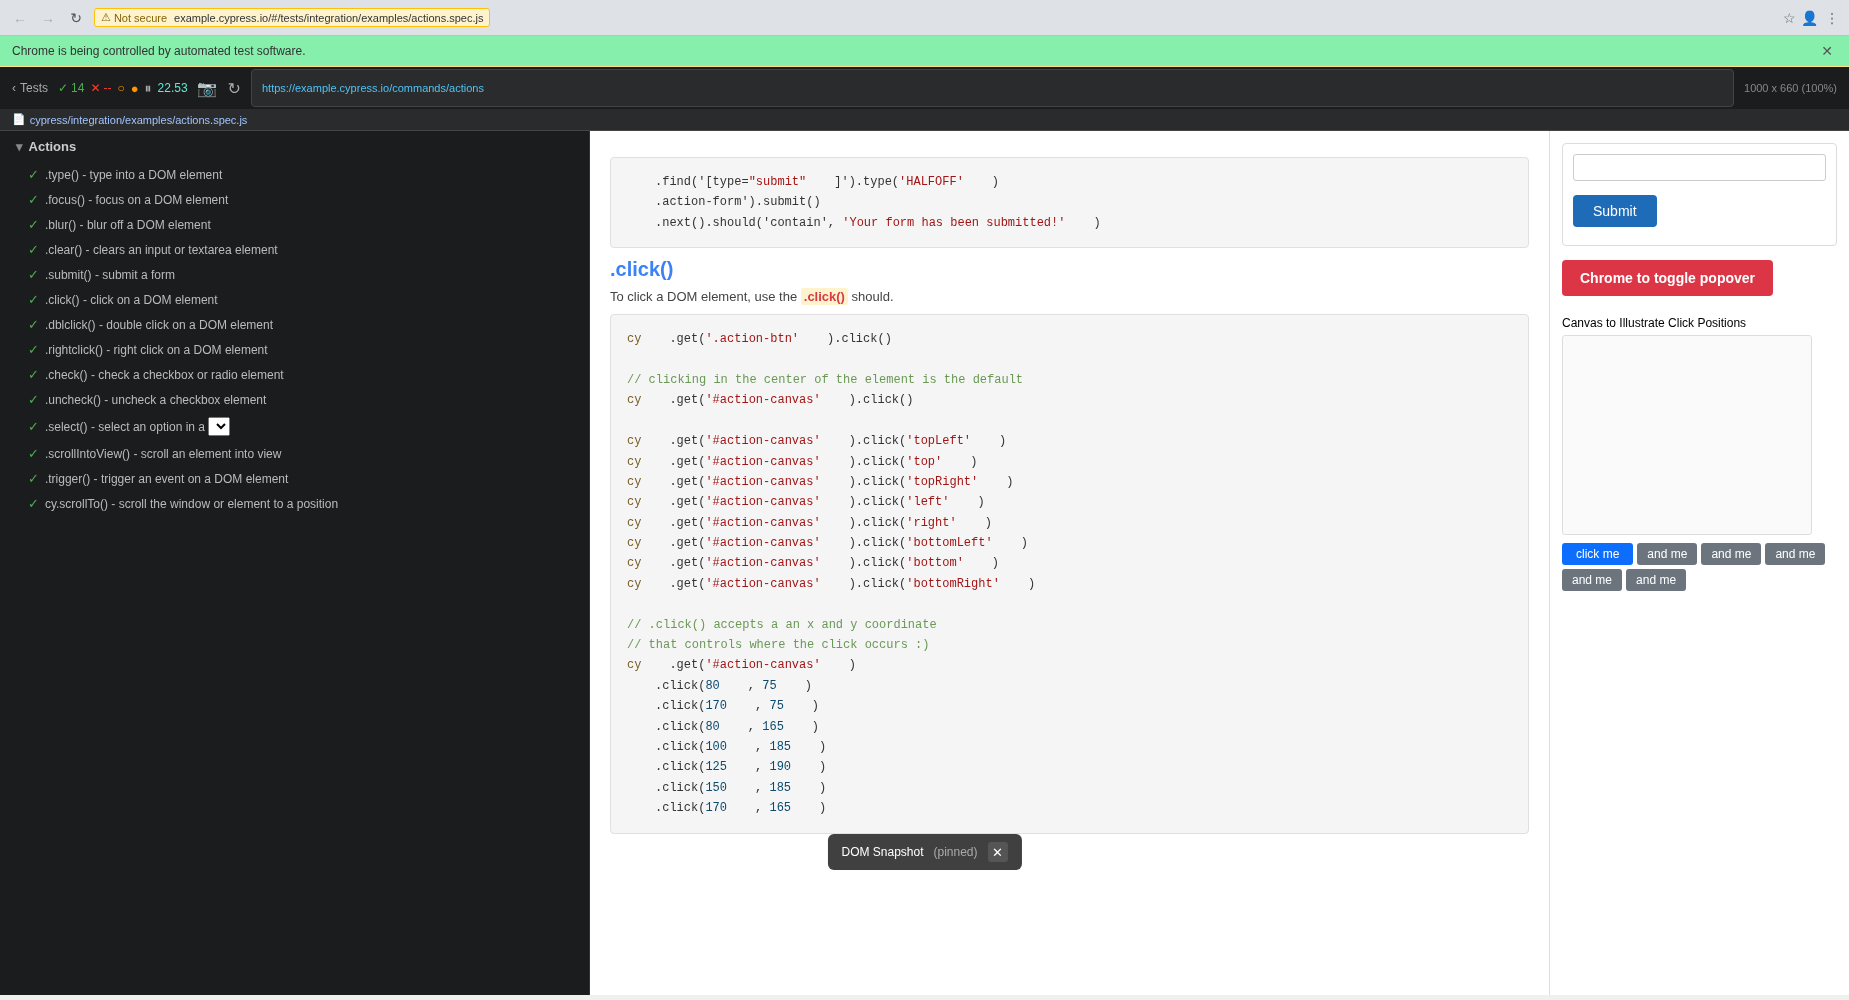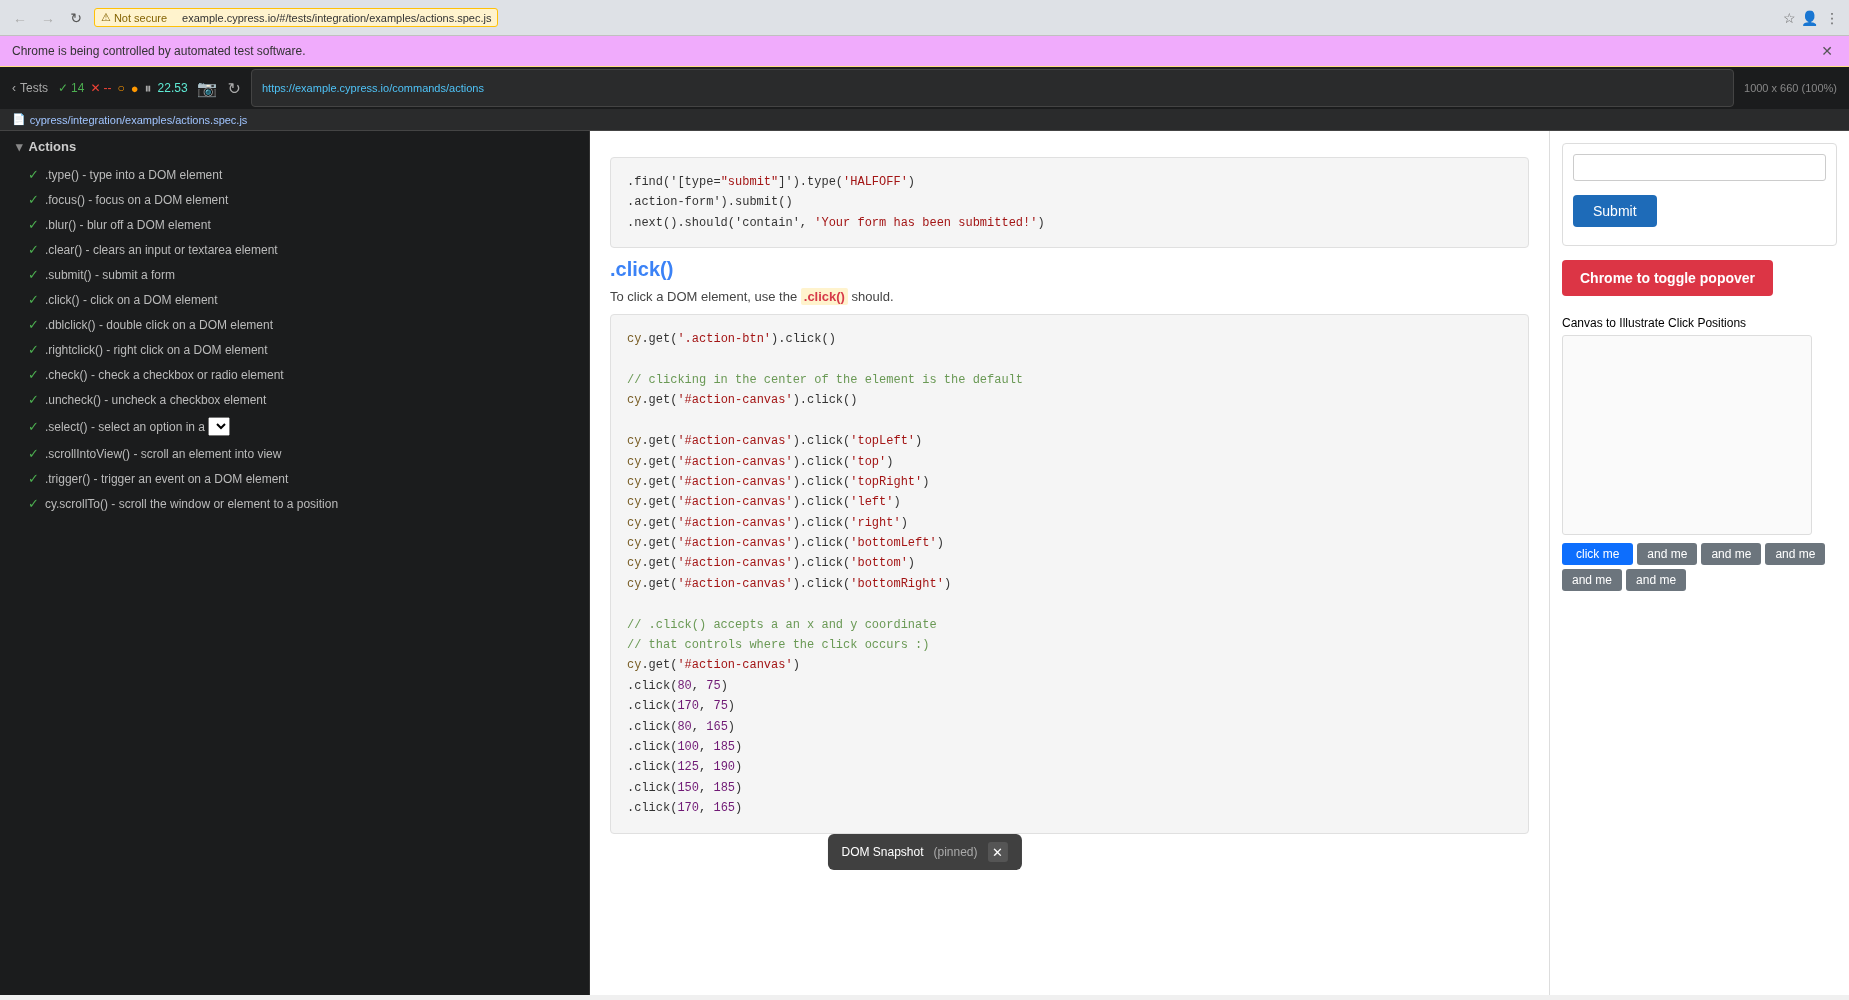--- a/index.html
+++ b/index.html
@@ -26,21 +26,21 @@
       border: 1px solid #ffc107;
       border-radius: 3px;
       padding: 2px 6px;
       font-size: 11px;
       color: #856404;
       display: flex; align-items: center; gap: 3px;
     }
 
     
     .automation-bar {
-      background: #f0abfc;
+      background: #86efac;
       border-bottom: 1px solid #ffe082;
       padding: 5px 12px;
       font-size: 12px;
       color: #333;
       display: flex;
       align-items: center;
       justify-content: space-between;
     }
 
     
@@ -151,22 +151,22 @@
       border-radius: 4px;
       padding: 14px 16px;
       font-family: 'Courier New', Courier, monospace;
       font-size: 12px;
       line-height: 1.7;
       margin: 10px 0;
     }
     .code-comment { color: #6a9955; }
     .code-method { color: #795e26; }
     .code-string { color: #a31515; }
-    .code-number { color: #701a75; }
-    .code-plain { color: #333; }
+    .code-number { color: #0c4a6e; }
+    .code-plain { color: #333; margin-left: 28px; }
     .code-highlight { color: #d73a49; background: #fff3cd; padding: 1px 3px; border-radius: 2px; font-weight: bold; }
 
     .section-title {
       font-size: 20px;
       font-weight: 600;
       color: #3b82f6;
       margin: 10px 0 8px;
     }
     .section-desc {
       font-size: 13px;
@@ -277,21 +277,21 @@
 </head>
 <body>
 
 <div class="browser-bar">
   <button class="browser-nav-btn" disabled="">←</button>
   <button class="browser-nav-btn" disabled="">→</button>
   <button class="browser-nav-btn">↻</button>
   <div class="browser-security-badge">
     <span>⚠</span>
     <span>Not secure</span>
-    <span style="color:#333;margin-left:12px;text-align:center;">example.cypress.io/#/tests/integration/examples/actions.spec.js</span>
+    <span style="color:#333;margin-left:4px;text-align:center;">example.cypress.io/#/tests/integration/examples/actions.spec.js</span>
   </div>
   <div style="flex:1"></div>
   <div style="display:flex;gap:6px;color:#666;font-size:14px;">
     <span>☆</span>
     <span>👤</span>
     <span>⋮</span>
   </div>
 </div>
 
 <div class="automation-bar">

